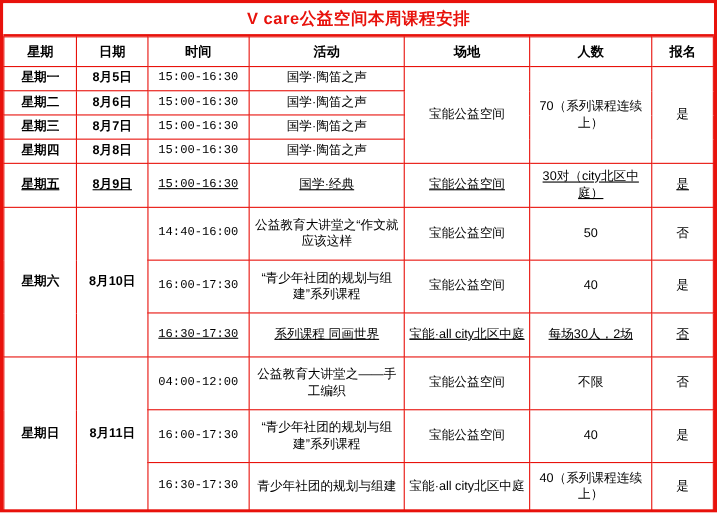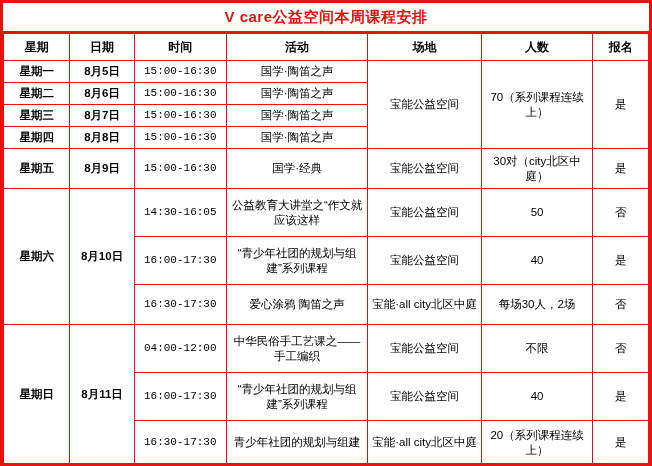--- a/index.html
+++ b/index.html
@@ -59,21 +59,21 @@
   .c-day    { width: 62px; }
   .c-date   { width: 60px; }
   .c-time   { width: 86px; }
   .c-act    { width: 132px; }
   .c-place  { width: 106px; }
   .c-people { width: 104px; }
   .c-signup { width: 52px; }
 
   td.day, td.date { font-weight: bold; }
   .r22 { height: 22px; }
-  .r40 { height: 40px; }
+  .r40 { height: 40px; text-decoration: underline; }
   .r44 { height: 44px; }
   .r48 { height: 48px; }
   .mono {
     font-family: "Liberation Mono", "DejaVu Sans Mono", monospace;
     font-size: 11px;
     letter-spacing: 0px;
   }
 </style>
 </head>
 <body>
@@ -138,58 +138,58 @@
         <td class="date">8月9日</td>
         <td class="mono">15:00-16:30</td>
         <td>国学·经典</td>
         <td>宝能公益空间</td>
         <td>30对（city北区中庭）</td>
         <td>是</td>
       </tr>
       <tr class="r48">
         <td class="day" rowspan="3">星期六</td>
         <td class="date" rowspan="3">8月10日</td>
-        <td class="mono">14:30-16:05</td>
+        <td class="mono">14:40-16:00</td>
         <td>公益教育大讲堂之“作文就应该这样</td>
         <td>宝能公益空间</td>
         <td>50</td>
         <td>否</td>
       </tr>
       <tr class="r48">
         <td class="mono">16:00-17:30</td>
         <td>“青少年社团的规划与组建”系列课程</td>
         <td>宝能公益空间</td>
         <td>40</td>
         <td>是</td>
       </tr>
       <tr class="r40">
         <td class="mono">16:30-17:30</td>
-        <td>爱心涂鸦 陶笛之声</td>
+        <td>系列课程 同画世界</td>
         <td>宝能·all city北区中庭</td>
         <td>每场30人，2场</td>
         <td>否</td>
       </tr>
       <tr class="r48">
         <td class="day" rowspan="3">星期日</td>
         <td class="date" rowspan="3">8月11日</td>
         <td class="mono">04:00-12:00</td>
-        <td>中华民俗手工艺课之——手工编织</td>
+        <td>公益教育大讲堂之——手工编织</td>
         <td>宝能公益空间</td>
         <td>不限</td>
         <td>否</td>
       </tr>
       <tr class="r48">
         <td class="mono">16:00-17:30</td>
         <td>“青少年社团的规划与组建”系列课程</td>
         <td>宝能公益空间</td>
         <td>40</td>
         <td>是</td>
       </tr>
       <tr class="r44">
         <td class="mono">16:30-17:30</td>
         <td>青少年社团的规划与组建</td>
         <td>宝能·all city北区中庭</td>
-        <td>20（系列课程连续上）</td>
+        <td>40（系列课程连续上）</td>
         <td>是</td>
       </tr>
     </tbody>
   </table>
 </div>
 
 </body></html>

